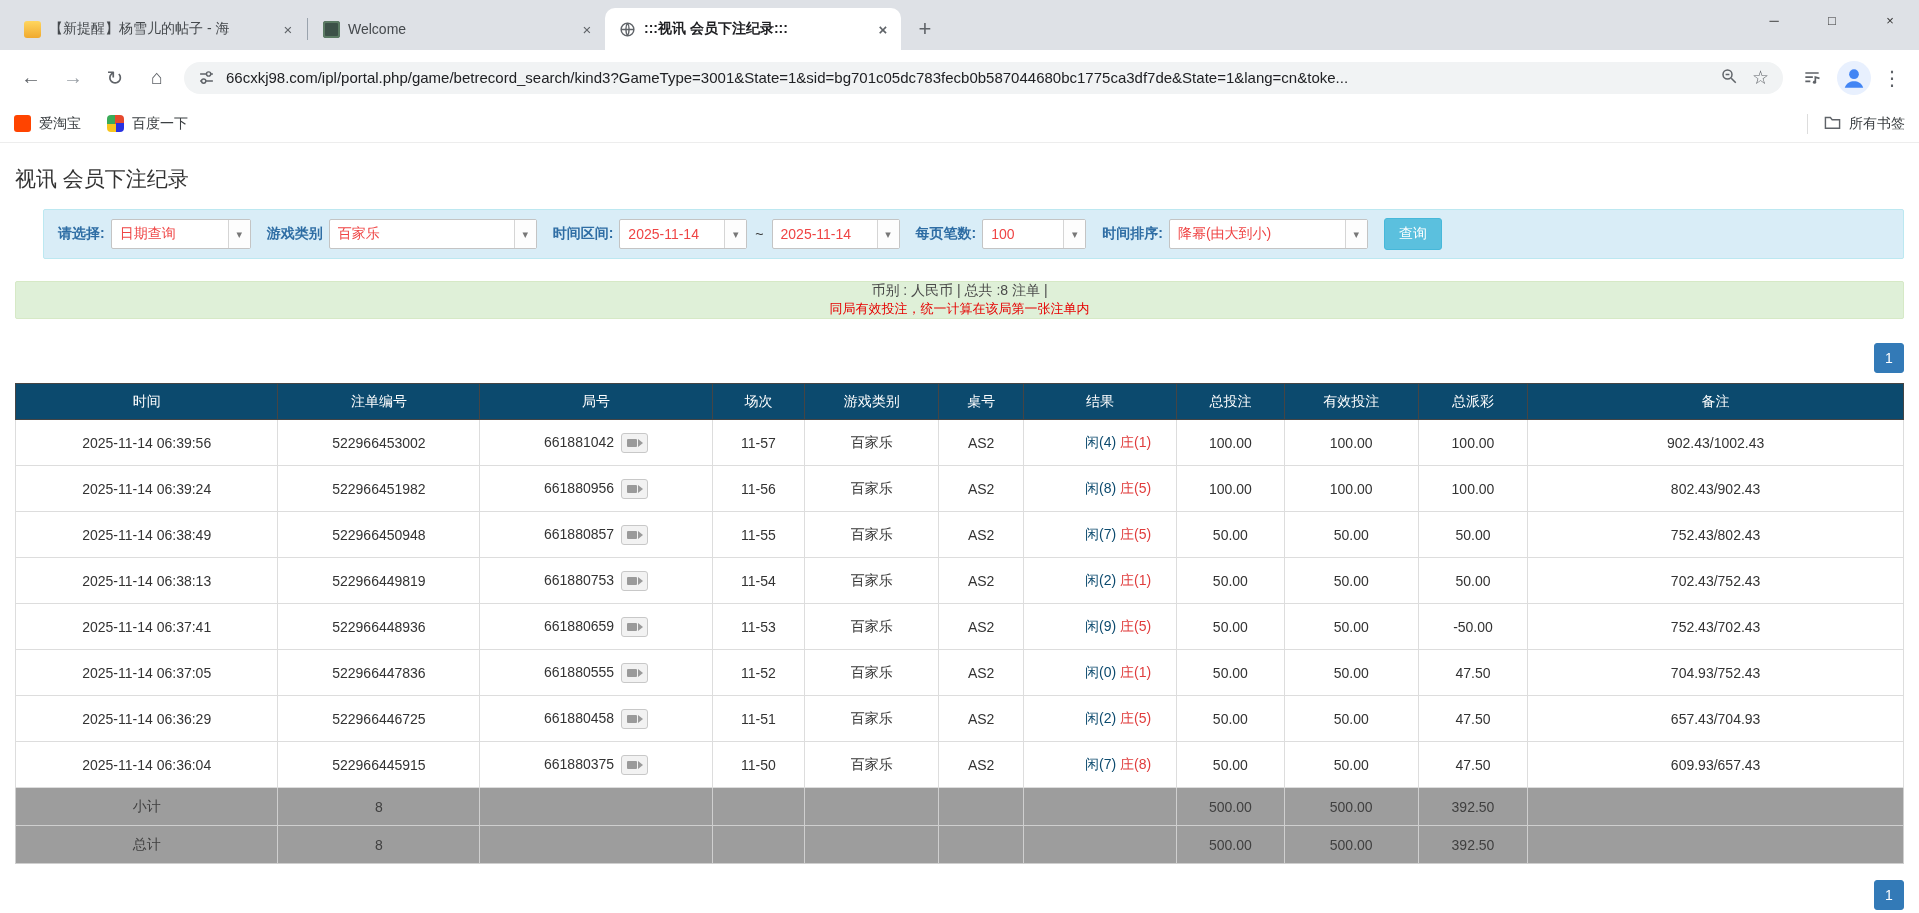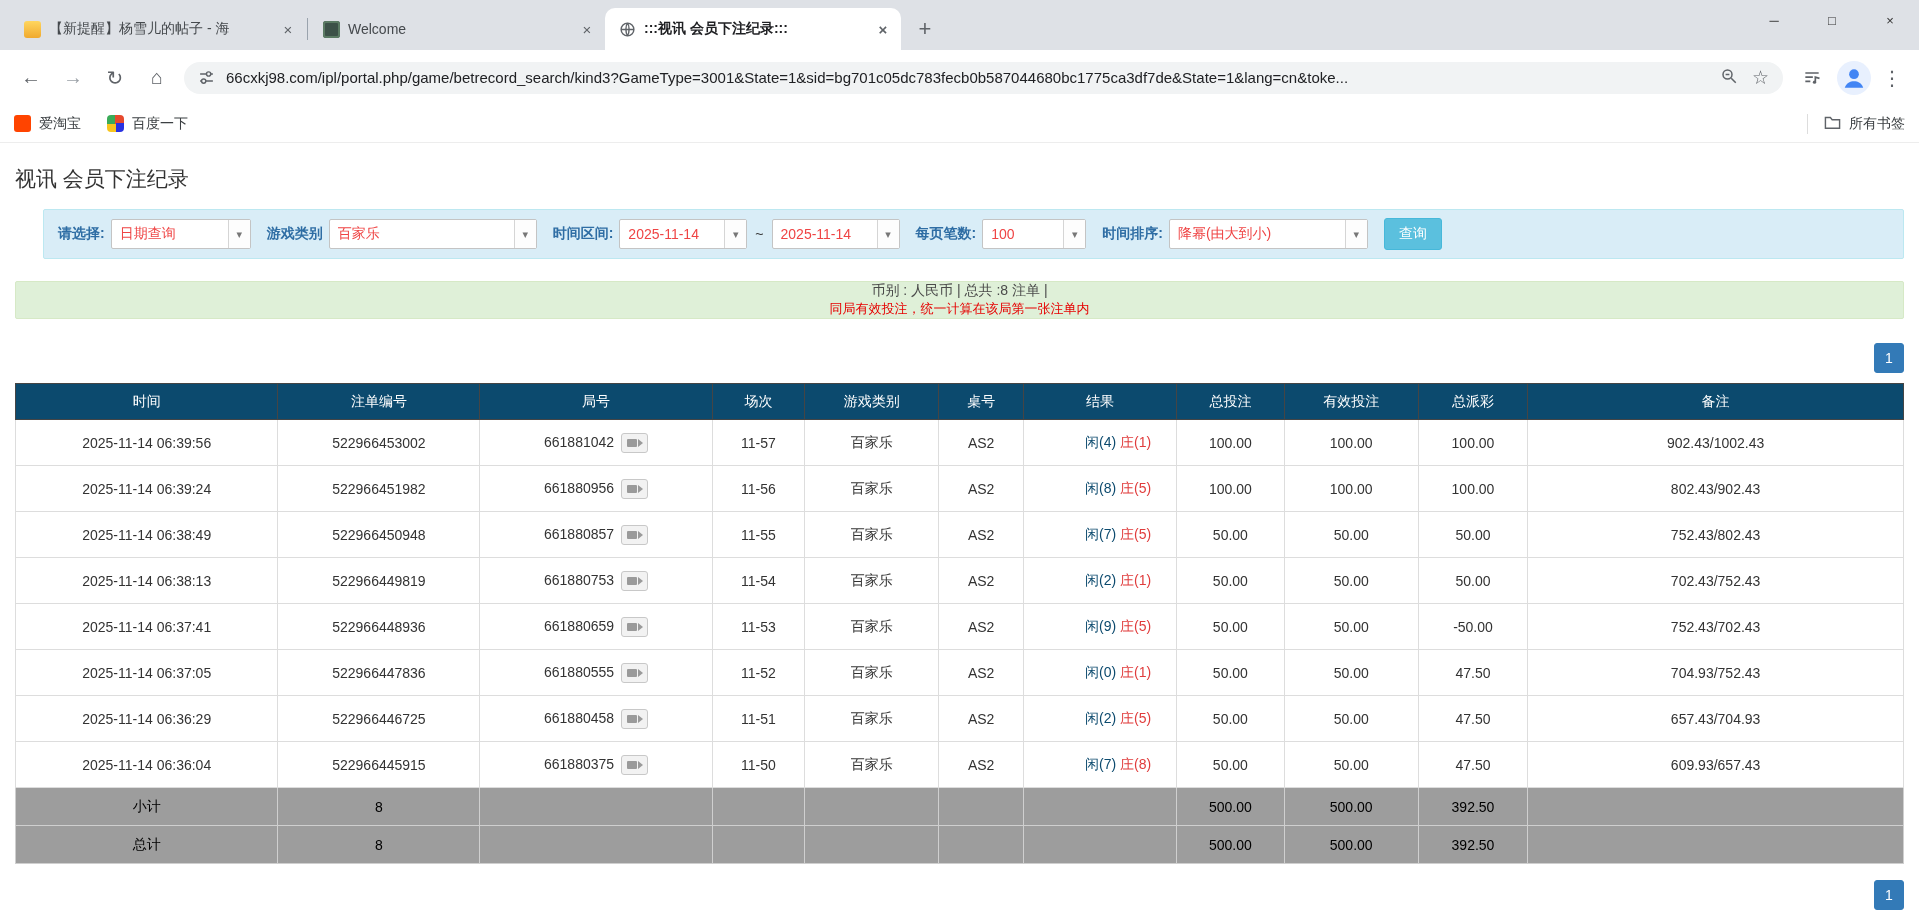--- a/index.html
+++ b/index.html
@@ -81,21 +81,21 @@
   .pager.top { margin-top: 24px; }
   .pager.bottom { margin-top: 16px; }
   .pagebtn { min-width: 30px; height: 30px; padding: 0 6px; background: #337ab7;
     border: 1px solid #337ab7; color: #fff; font-size: 14px; display: flex; align-items: center;
     justify-content: center; border-radius: 3px; cursor: pointer; }
 
   table.bets { width: 100%; border-collapse: collapse; table-layout: fixed; margin-top: 10px; }
   .bets th { background: #0c4a6e; color: #fff; font-weight: 400; font-size: 14px; height: 36px;
     border: 1px solid #454545; text-align: center; }
   .bets td { border: 1px solid #ddd; font-size: 14px; color: #333; text-align: center; height: 46px; }
-  .bets tr.sum td { background: #9d9d9d; color: #000000; height: 38px; border: 1px solid #cfcfcf; }
+  .bets tr.sum td { background: #9d9d9d; color: #404040; height: 38px; border: 1px solid #cfcfcf; }
   .amount-link { color: #337ab7; cursor: pointer; }
   .res-p { color: #0c4a6e; cursor: pointer; margin-left: 36px; }
   .res-b { color: #e03c3c; cursor: pointer; }
   .neg { color: #e60000; }
   .vicon { display: inline-flex; align-items: center; justify-content: center; width: 27px;
     height: 20px; background: #f2f2f2; border: 1px solid #c8c8c8; border-radius: 3px;
     margin-left: 7px; vertical-align: middle; cursor: pointer; }
   .vicon::before { content: ""; width: 10px; height: 8px; background: #9a9a9a; border-radius: 1px; }
   .vicon::after { content: ""; width: 0; height: 0; border-left: 5px solid #9a9a9a;
     border-top: 4px solid transparent; border-bottom: 4px solid transparent; margin-left: 1px; }

